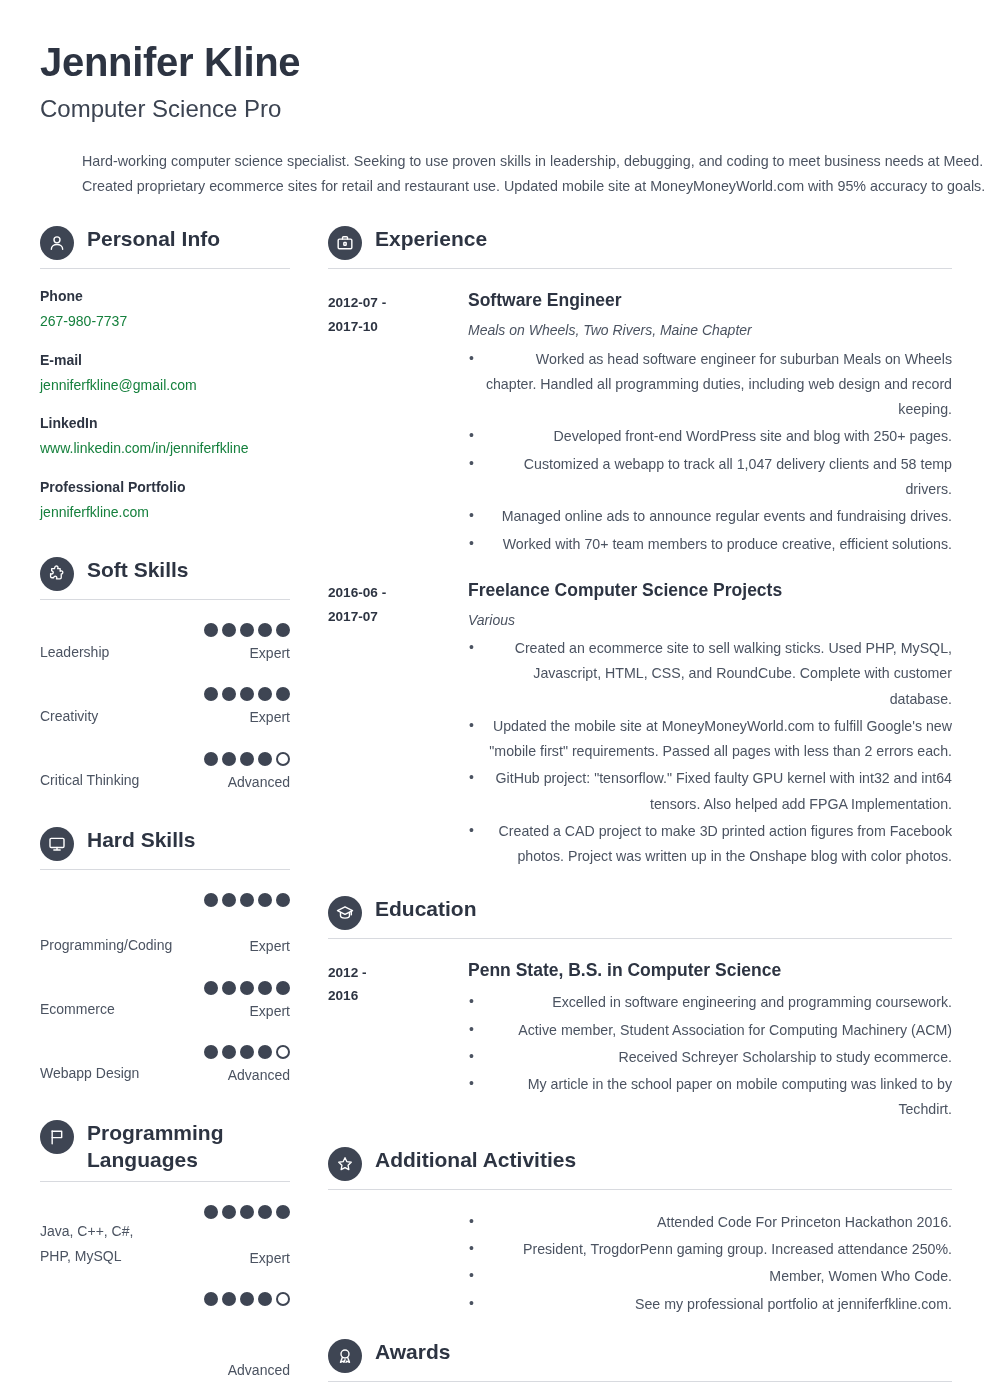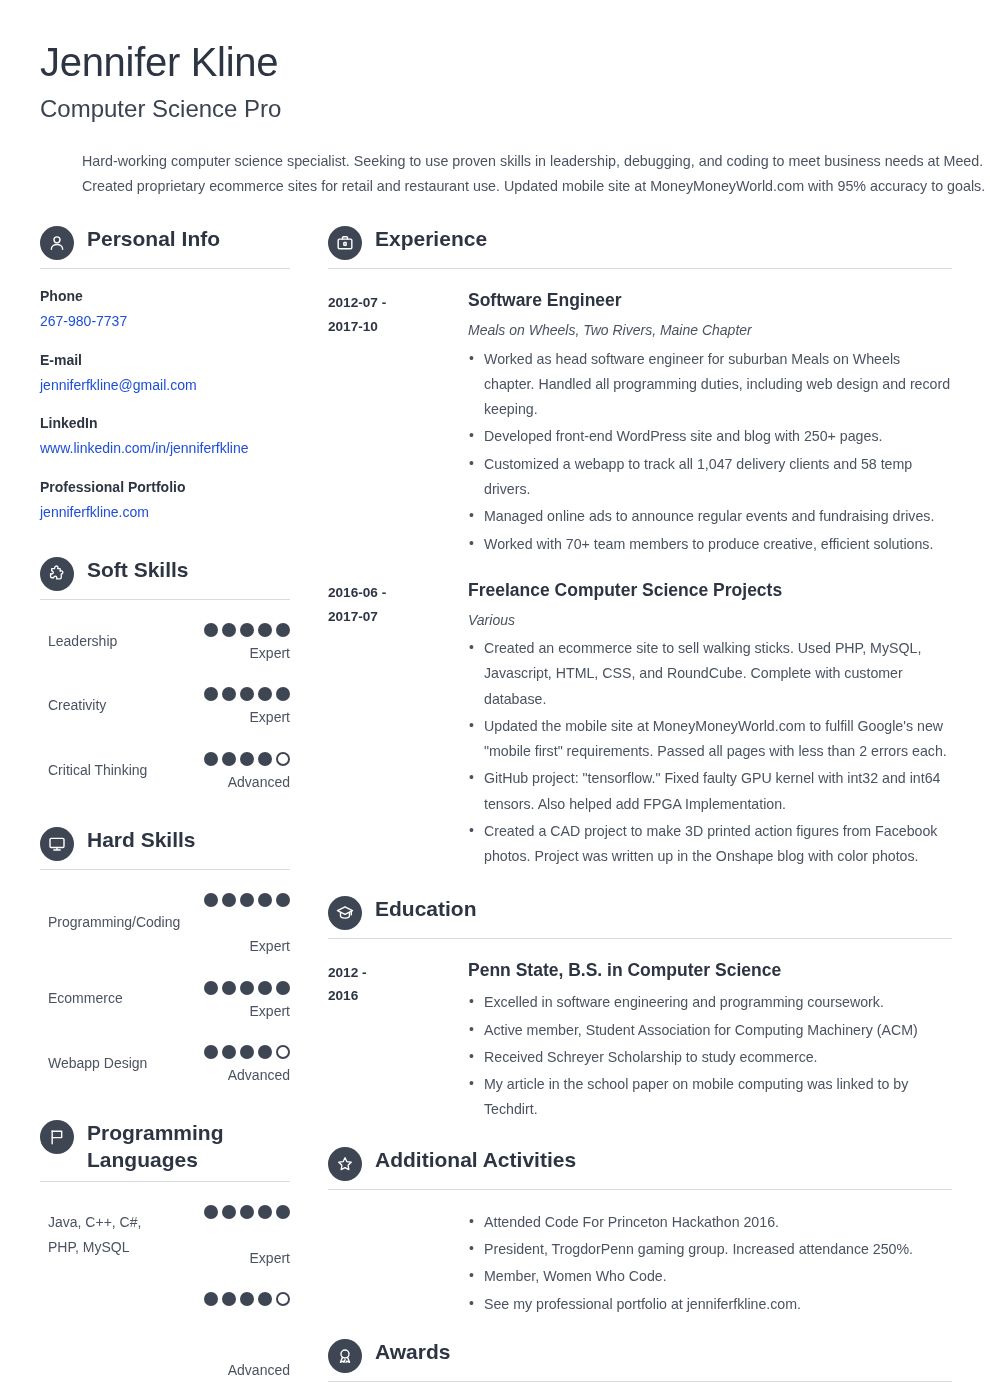--- a/index.html
+++ b/index.html
@@ -14,21 +14,21 @@
     position: relative;
     width: 990px;
     height: 1400px;
     padding: 40px 40px 0 40px;
     overflow: hidden;
   }
 
   
   .hdr-name {
     font-size: 40px;
-    font-weight: normal;
+    font-weight: bold;
     color: #2d3442;
     letter-spacing: -0.3px;
     line-height: 1.12;
   }
   .hdr-title {
     font-size: 24px;
     font-weight: normal;
     color: #3b4351;
     margin-top: 10px;
     line-height: 1.2;
@@ -85,33 +85,32 @@
   
   .pi-block { margin-top: 17px; }
   .pi-label {
     font-size: 14px;
     font-weight: bold;
     color: #2d3442;
     line-height: 1.5;
   }
   .pi-value {
     font-size: 14px;
-    color: #1d4ed8;
+    color: #15803d;
     line-height: 1.6;
     margin-top: 3px;
     word-break: break-word;
   }
 
   
   .skill-row {
     display: flex;
     justify-content: space-between;
-    align-items: center;
+    align-items: flex-end;
     margin-top: 18px;
-    margin-left: 8px;
   }
   .skill-name {
     font-size: 14px;
     color: #4b5361;
     line-height: 1.78;
     width: 128px;
     flex: 0 0 128px;
   }
   .skill-right {
     flex: 1;
@@ -166,20 +165,21 @@
     list-style: none;
     margin-top: 5px;
   }
   ul.bullets li {
     position: relative;
     padding-left: 16px;
     font-size: 14.2px;
     color: #4b5361;
     line-height: 1.78;
     margin-top: 2px;
+    text-align: right;
   }
   ul.bullets li::before {
     content: "\2022";
     position: absolute;
     left: 1px;
     top: -1px;
     color: #4b5361;
     font-size: 14px;
   }
 

